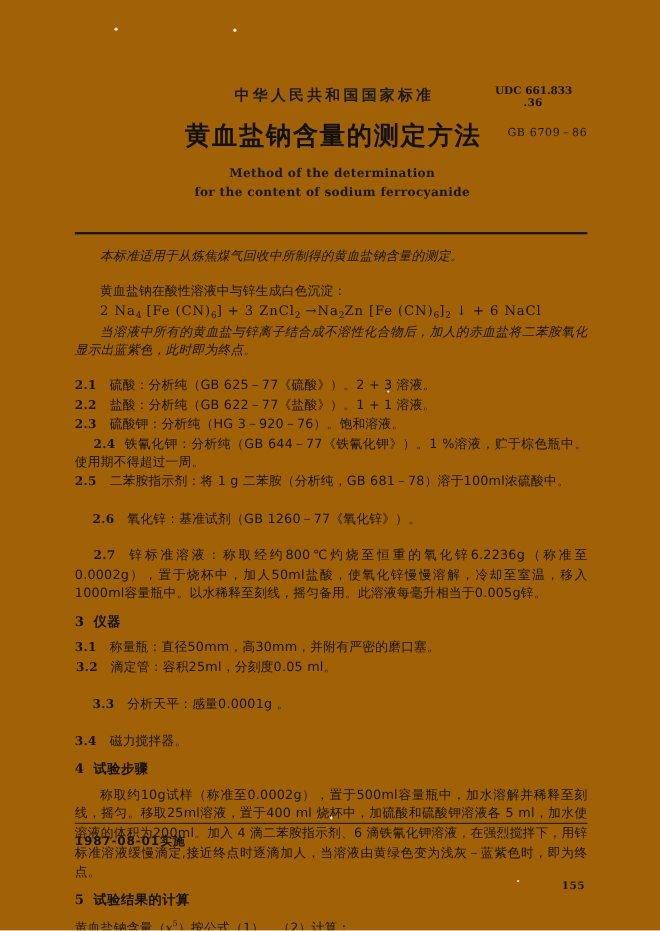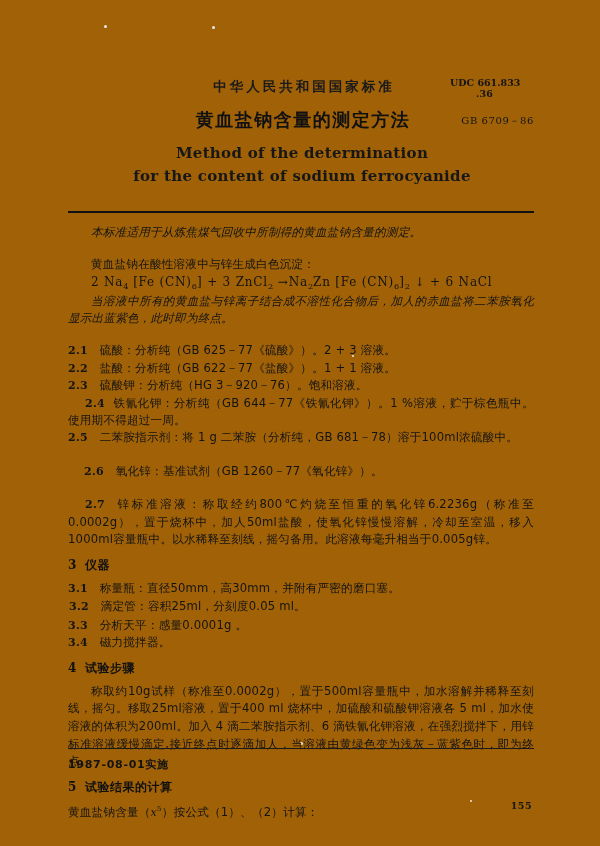--- a/index.html
+++ b/index.html
@@ -63,40 +63,40 @@
     width: 84px;
   }
   .udc .udc-sub {
     display: block;
     padding-left: 26px;
     letter-spacing: 0.2px;
   }
   .doc-title {
     text-align: center;
     font-weight: bold;
-    font-size: 18px;
+    font-size: 23px;
     letter-spacing: 1.5px;
     padding-left: 4px;
     color: #111;
   }
   .gbno {
     position: absolute;
     right: 0;
     font-family: "DejaVu Serif", "Liberation Serif", serif;
     font-weight: normal;
     font-size: 10px;
     letter-spacing: 0.6px;
     color: #141414;
     white-space: nowrap;
   }
   .eng-title {
     text-align: center;
     font-family: "DejaVu Serif", "Liberation Serif", serif;
     font-weight: bold;
-    font-size: 15px;
+    font-size: 11px;
     line-height: 1.55;
     letter-spacing: 0.3px;
     color: #171717;
     padding-left: 2px;
   }
 
   
   .rule-thick {
     border: 0;
     border-top: 2.4px solid #111;
@@ -286,21 +286,21 @@
     </div>
 
     <div class="spacer-6"></div>
 
     <p class="item hang" style="margin:0;">
       <span class="inum">3.1</span>&nbsp;&nbsp;&nbsp;<span class="itxt">称量瓶：直径50mm，高30mm，并附有严密的磨口塞。</span>
     </p>
     <p class="item hang" style="margin:1px;">
       <span class="inum">3.2</span>&nbsp;&nbsp;&nbsp;<span class="itxt">滴定管：容积25ml，分刻度0.05 ml。</span>
     </p>
-    <p class="item hang" style="margin:0;">
+    <p class="item hang" style="margin:16px;">
       <span class="inum">3.3</span>&nbsp;&nbsp;&nbsp;<span class="itxt">分析天平：感量0.0001g 。</span>
     </p>
     <p class="item hang" style="margin:0;">
       <span class="inum">3.4</span>&nbsp;&nbsp;&nbsp;<span class="itxt">磁力搅拌器。</span>
     </p>
 
     <div class="spacer-8"></div>
 
     <div class="sec-head">
       <span class="num">4</span><span>试验步骤</span>

